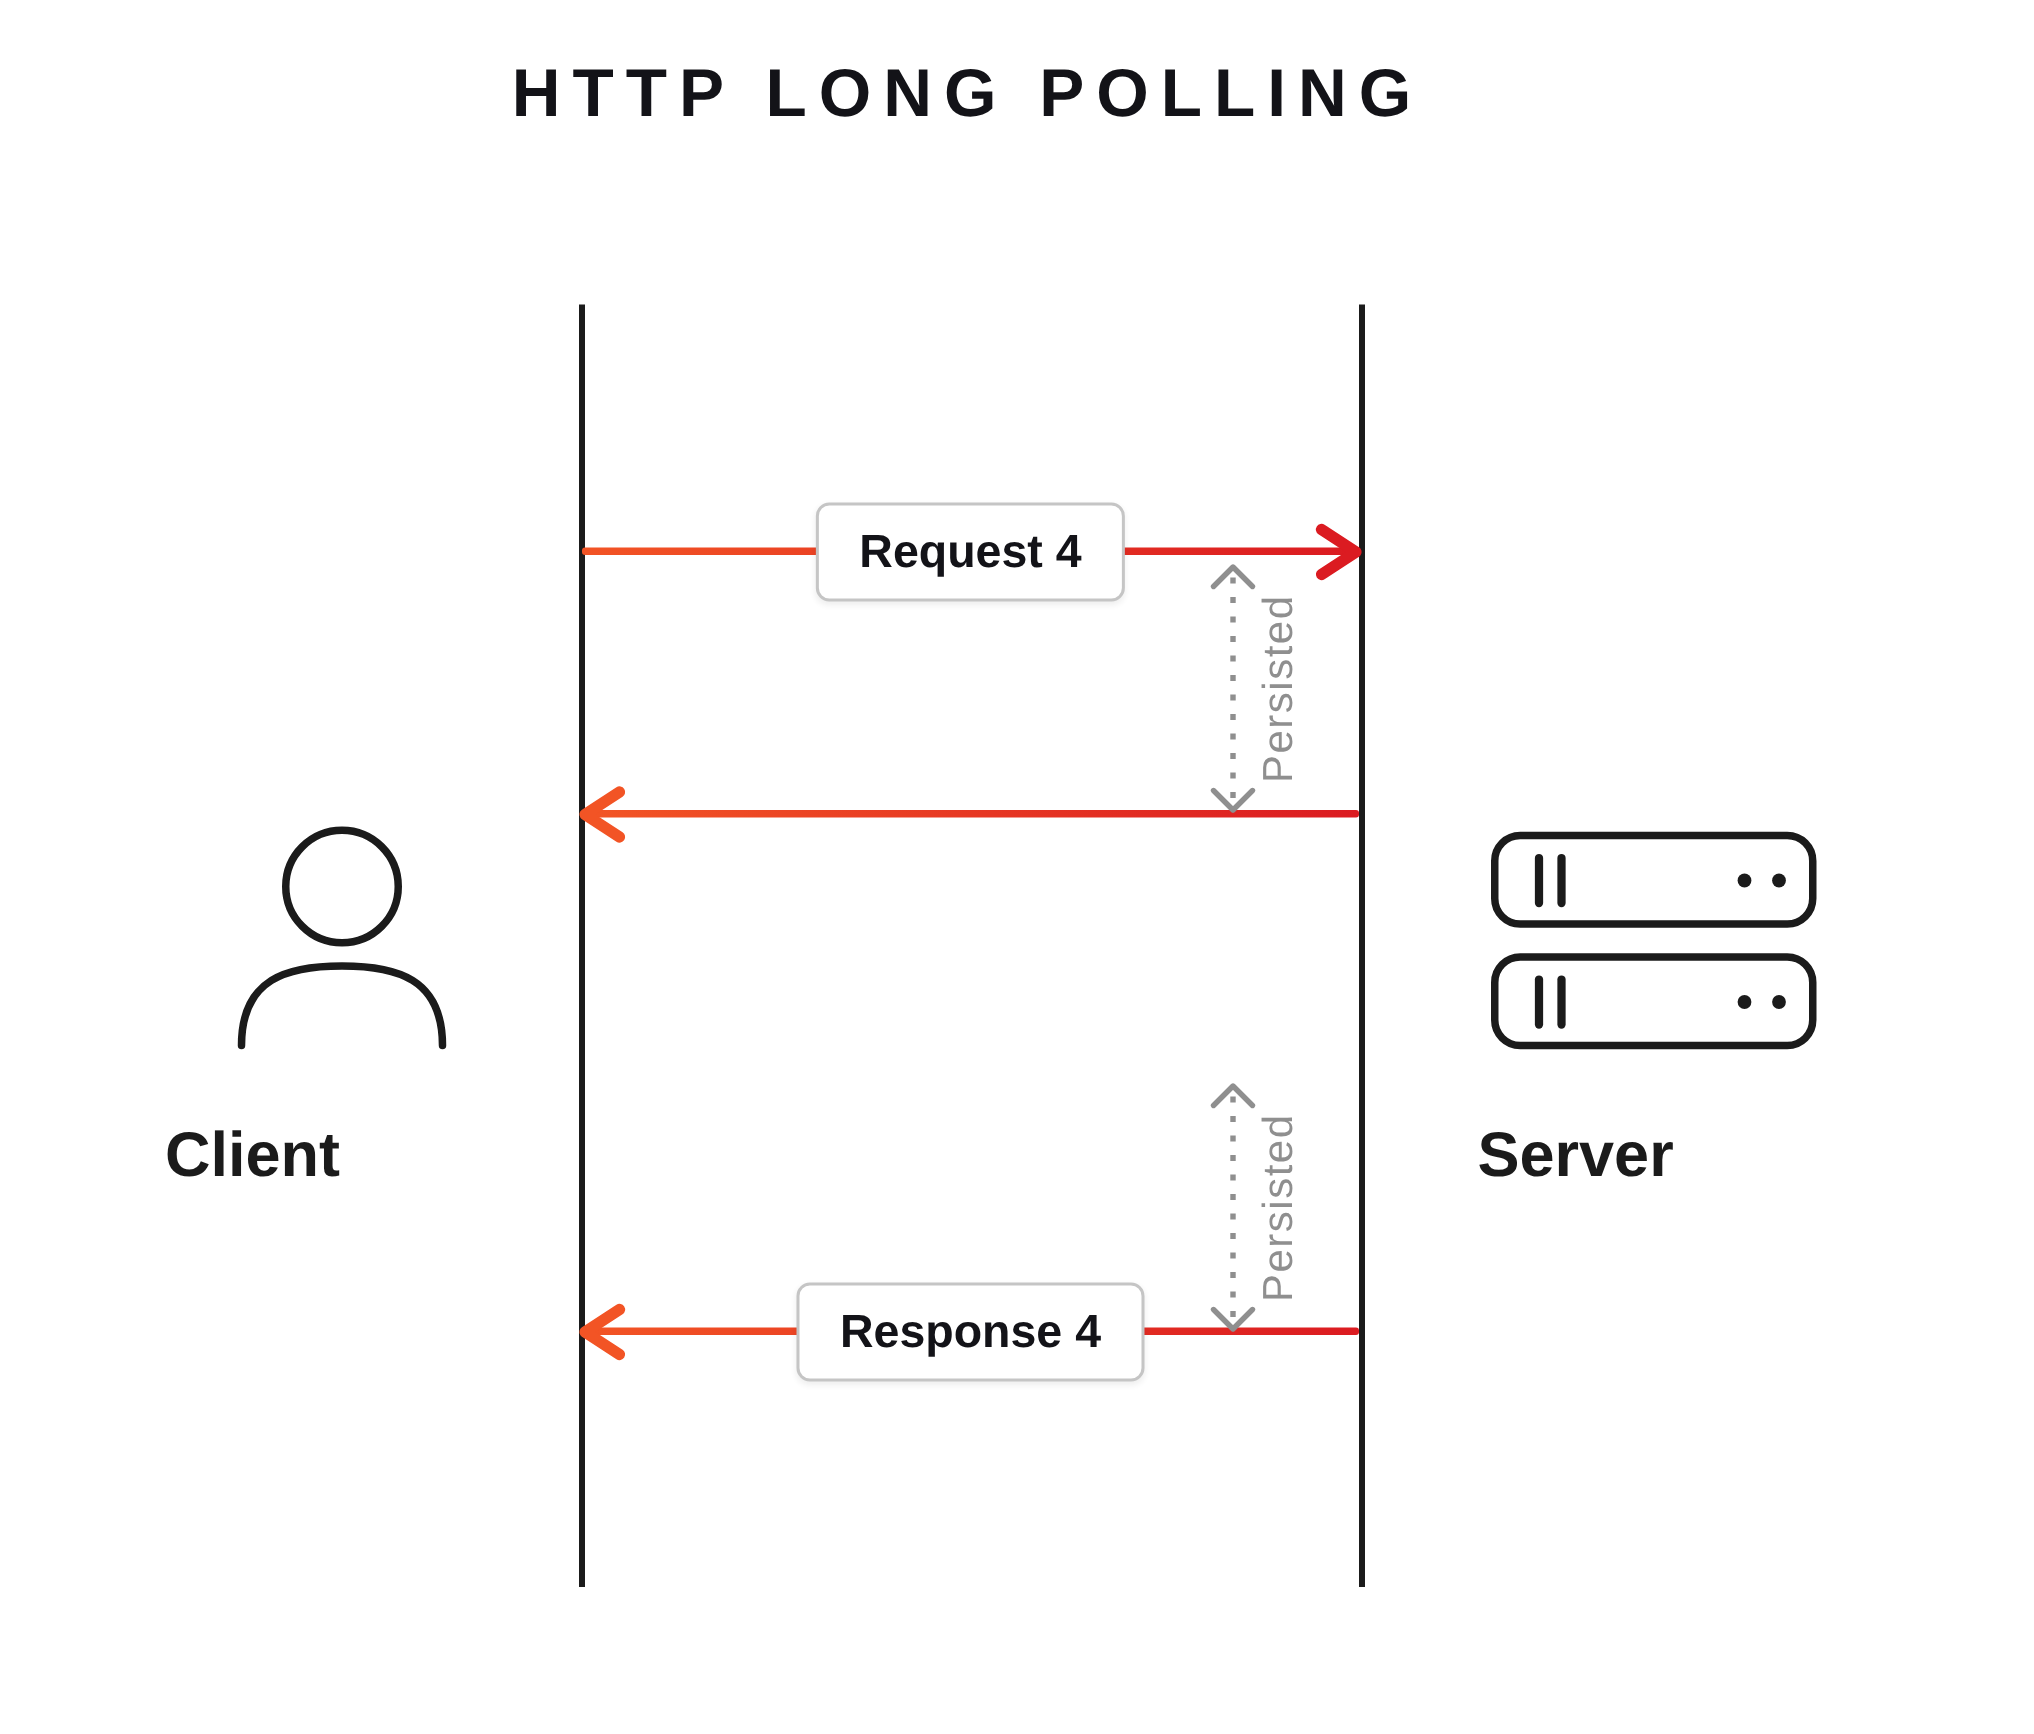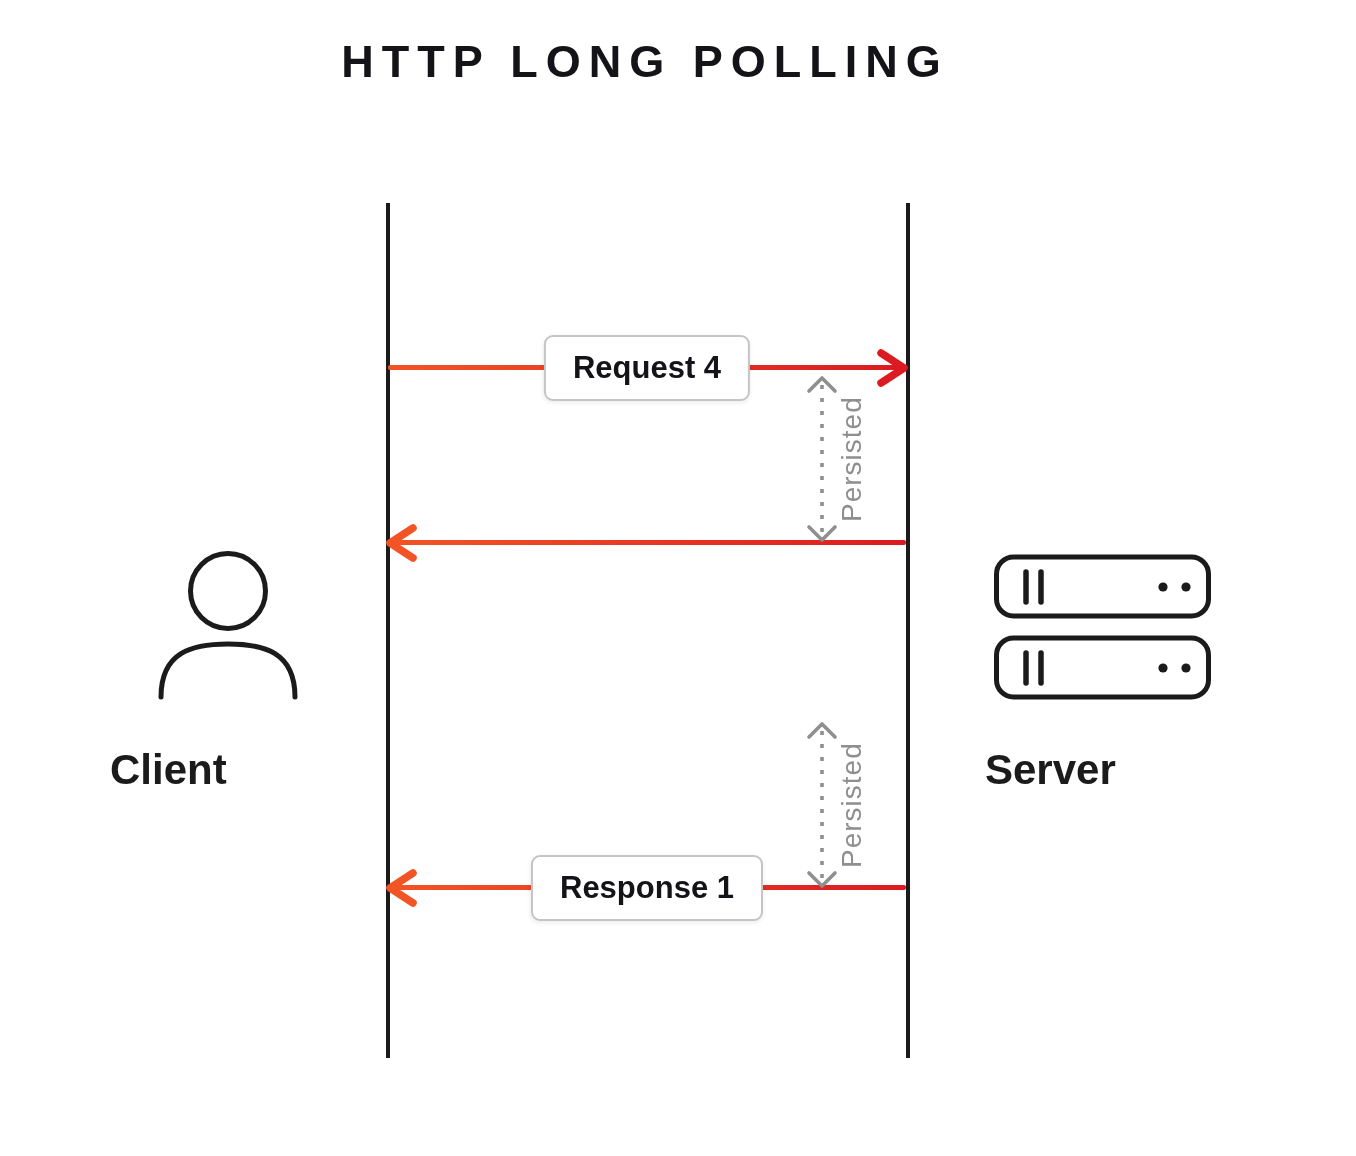--- a/index.html
+++ b/index.html
@@ -91,21 +91,21 @@
       <polyline points="29,6 6,21 29,36"></polyline>
     </svg>
   </div>
 
 
   <div class="msg dir-left" style="top:854px;">
     <div class="line"></div>
     <svg class="head orange" viewBox="0 0 36 42">
       <polyline points="29,6 6,21 29,36"></polyline>
     </svg>
-    <div class="box">Response 1</div>
+    <div class="box">Response 4</div>
   </div>
 
   <div class="persist" style="top:374px;">
     <svg width="36" height="170" viewBox="0 0 36 170">
       <polyline points="5,17 18,4 31,17"></polyline>
       <line x1="18" y1="11" x2="18" y2="159"></line>
       <polyline points="5,153 18,166 31,153"></polyline>
     </svg>
     <div class="plabel">Persisted</div>
   </div>

